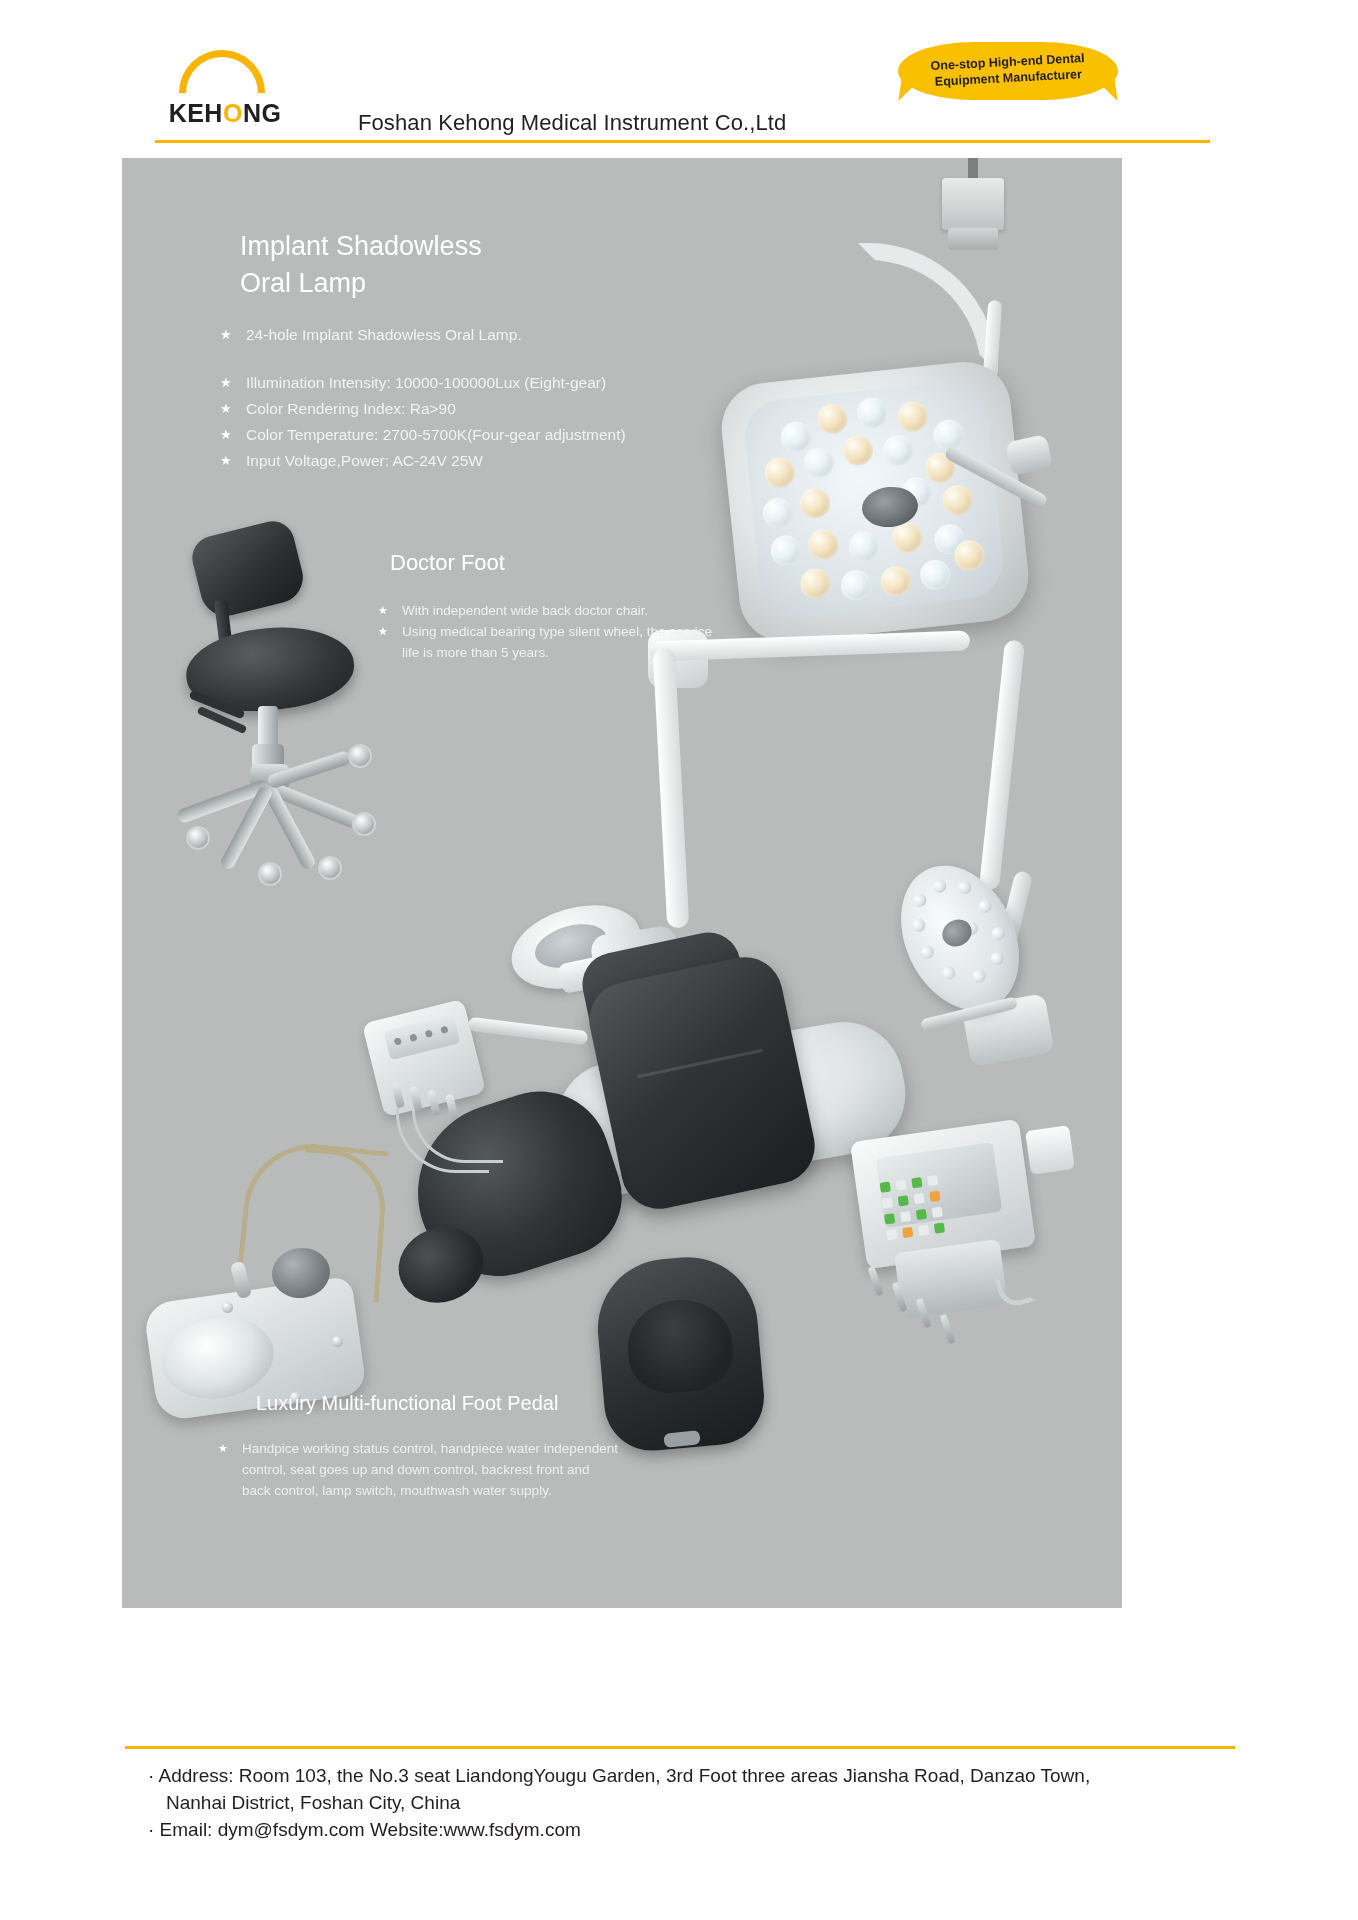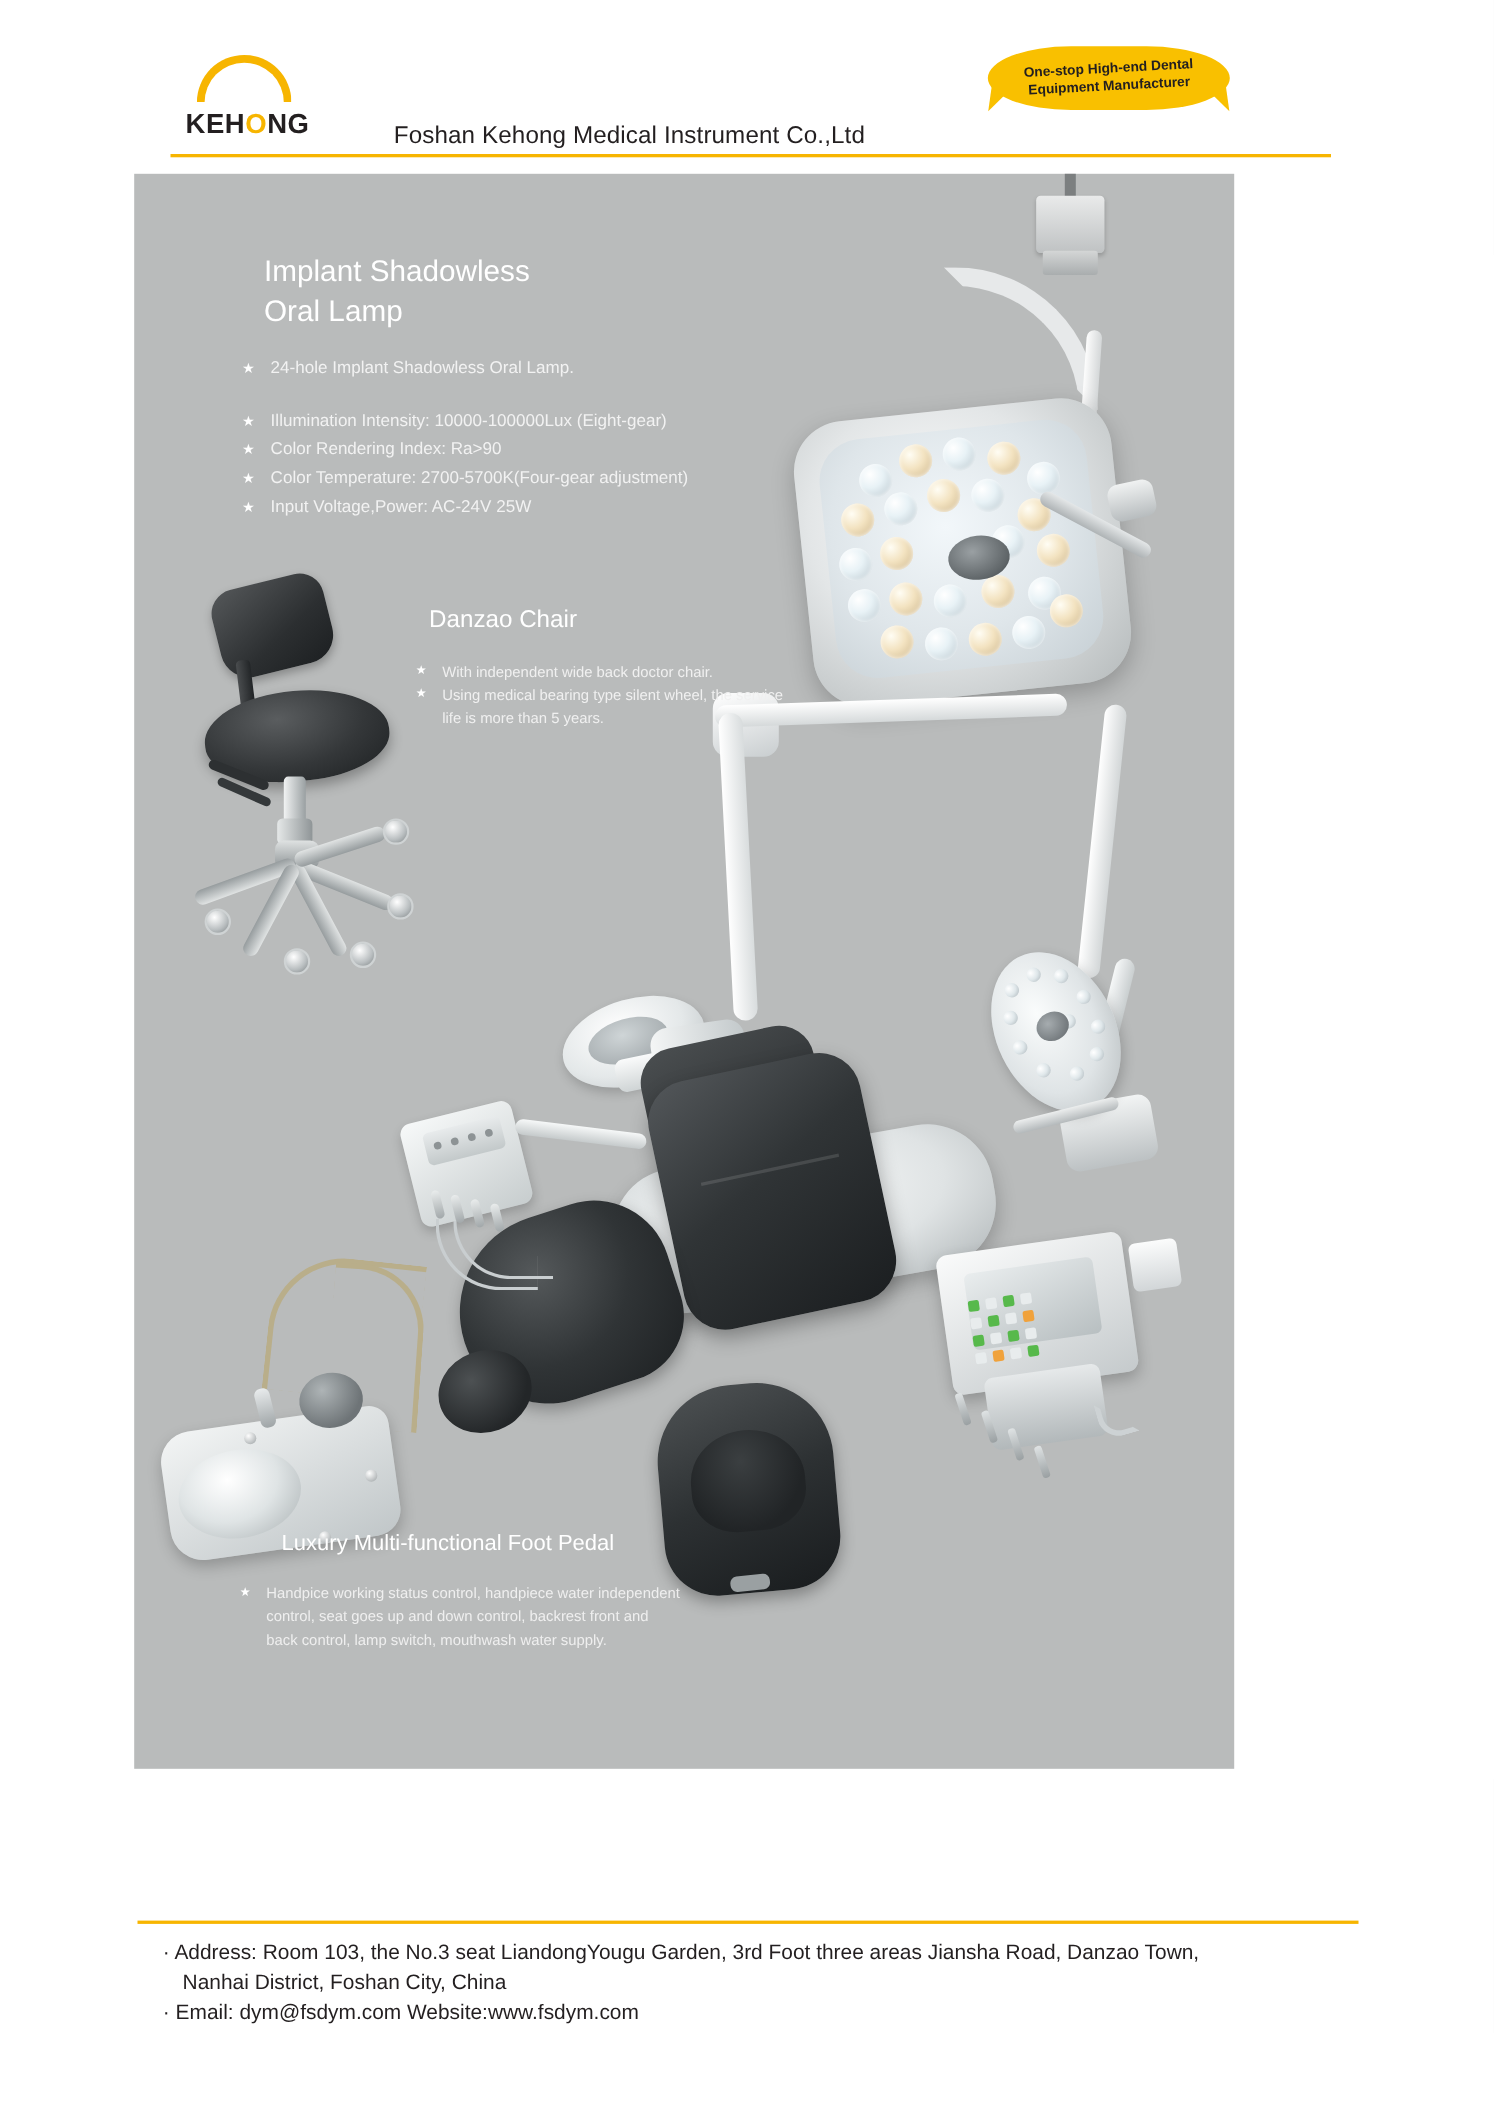--- a/index.html
+++ b/index.html
@@ -862,21 +862,21 @@
   <div class="row">
     <span class="star">★</span>
     <span>Color Temperature: 2700-5700K(Four-gear adjustment)</span>
   </div>
   <div class="row">
     <span class="star">★</span>
     <span>Input Voltage,Power: AC-24V 25W</span>
   </div>
 </div>
 
-<div class="chair-title">Danzao Chair</div>
+<div class="chair-title">Doctor Foot</div>
 <div class="chair-list">
   <div class="row">
     <span class="star">★</span>
     <span>With independent wide back doctor chair.</span>
   </div>
   <div class="row">
     <span class="star">★</span>
     <span>Using medical bearing type silent wheel, the service life is more than 5 years.</span>
   </div>
 </div>

